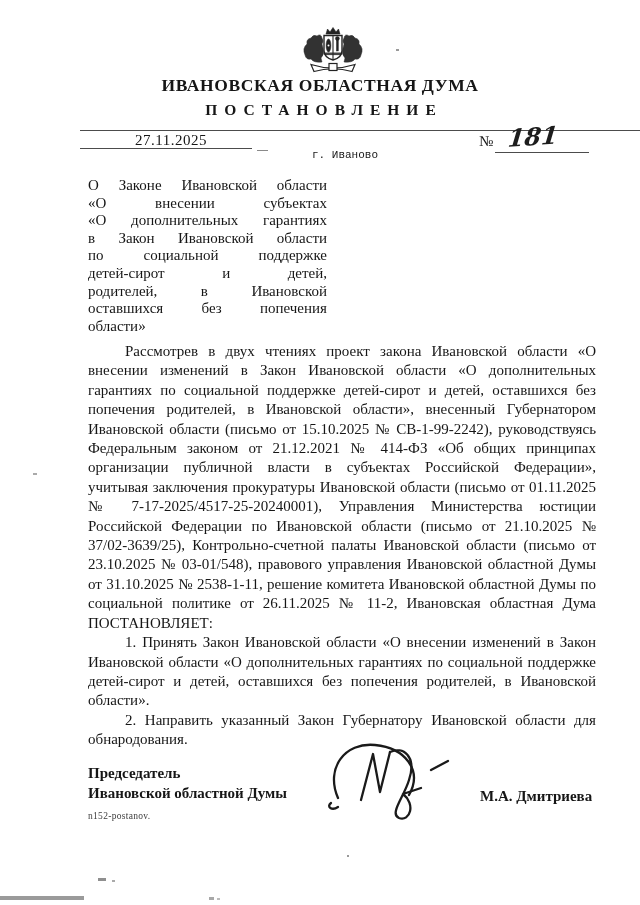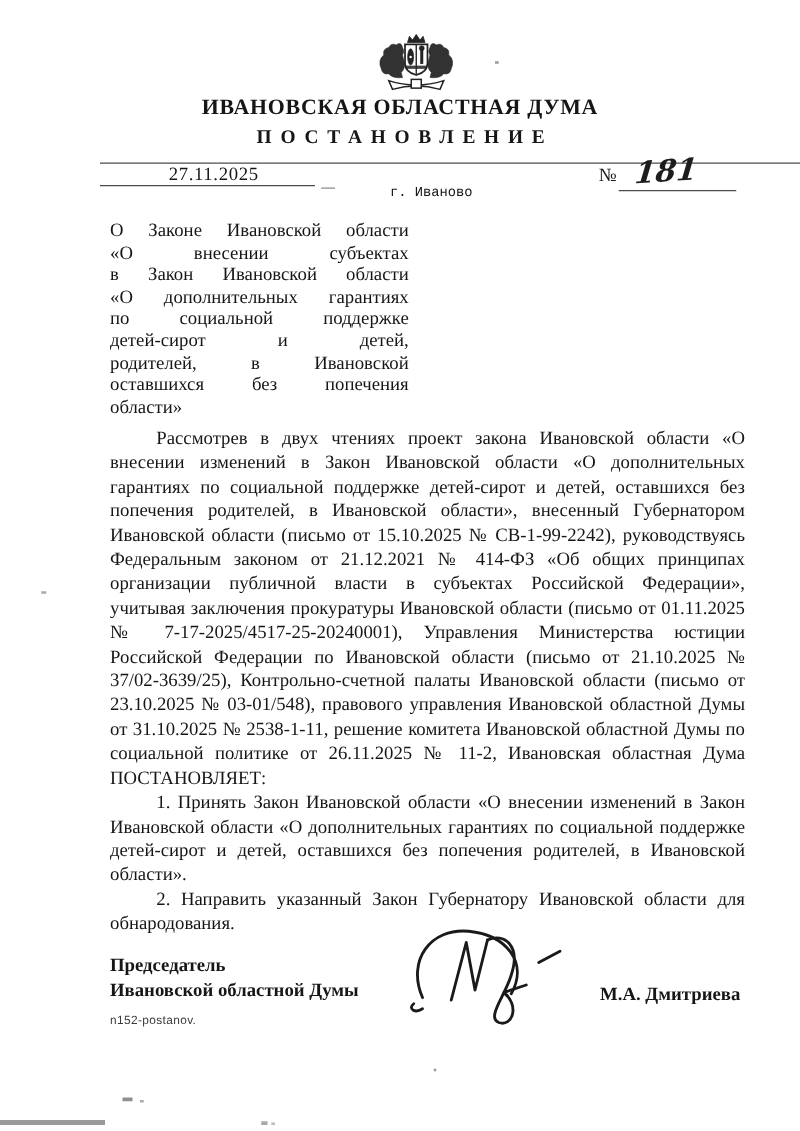--- a/index.html
+++ b/index.html
@@ -32,21 +32,21 @@
   .subject-line.last{text-align-last:left;}
   .body-text{left:88px;top:342px;width:508px;font-size:15px;line-height:19.4px;}
   .body-text p{
     margin:0;text-align:justify;text-indent:37px;word-spacing:0.6px;
   }
   .sig-position{left:88px;top:764px;font-size:15px;font-weight:bold;line-height:19.5px;}
   .sig-name{left:480px;top:788px;font-size:15px;font-weight:bold;}
   .sig-svg{left:323px;top:740px;}
   .footer-note{
     left:88px;top:811px;font-size:9.5px;color:#3c3c3c;
-    font-family:Liberation Sans, sans-serif;letter-spacing:0.3px;
+    font-family:Liberation Serif, serif;letter-spacing:0.3px;
   }
   .emblem{left:296px;top:26px;}
   .artifact{background:#9a9a9a;}
 </style>
 </head>
 <body>
 
 <div class="page">
 
   <svg class="abs emblem" width="74" height="50" viewBox="0 0 74 50">
@@ -86,22 +86,22 @@
 
   <div class="abs num-sign">№</div>
   <div class="abs num-value">181</div>
   <div class="abs num-underline"></div>
 
   <div class="abs city">г. Иваново</div>
 
   <div class="abs subject">
     <div class="subject-line">О Законе Ивановской области</div>
     <div class="subject-line">«О внесении субъектах</div>
+    <div class="subject-line">«О дополнительных гарантиях</div>
     <div class="subject-line">в Закон Ивановской области</div>
-    <div class="subject-line">«О дополнительных гарантиях</div>
     <div class="subject-line">по социальной поддержке</div>
     <div class="subject-line">детей-сирот и детей,</div>
     <div class="subject-line">родителей, в Ивановской</div>
     <div class="subject-line">оставшихся без попечения</div>
     <div class="subject-line last">области»</div>
   </div>
 
   <div class="abs body-text">
     <p>Рассмотрев в двух чтениях проект закона Ивановской области «О внесении изменений в Закон Ивановской области «О дополнительных гарантиях по социальной поддержке детей-сирот и детей, оставшихся без попечения родителей, в Ивановской области», внесенный Губернатором Ивановской области (письмо от 15.10.2025 № СВ-1-99-2242), руководствуясь Федеральным законом от 21.12.2021 № 414-ФЗ «Об общих принципах организации публичной власти в субъектах Российской Федерации», учитывая заключения прокуратуры Ивановской области (письмо от 01.11.2025 № 7-17-2025/4517-25-20240001), Управления Министерства юстиции Российской Федерации по Ивановской области (письмо от 21.10.2025 № 37/02-3639/25), Контрольно-счетной палаты Ивановской области (письмо от 23.10.2025 № 03-01/548), правового управления Ивановской областной Думы от 31.10.2025 № 2538-1-11, решение комитета Ивановской областной Думы по социальной политике от 26.11.2025 № 11-2, Ивановская областная Дума ПОСТАНОВЛЯЕТ:</p>
     <p>1. Принять Закон Ивановской области «О внесении изменений в Закон Ивановской области «О дополнительных гарантиях по социальной поддержке детей-сирот и детей, оставшихся без попечения родителей, в Ивановской области».</p>

